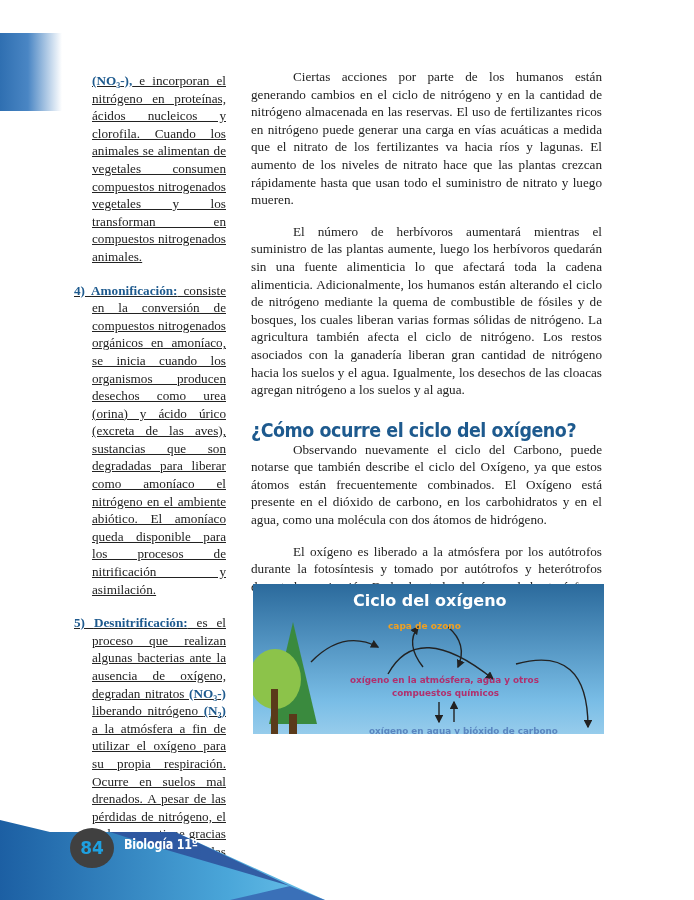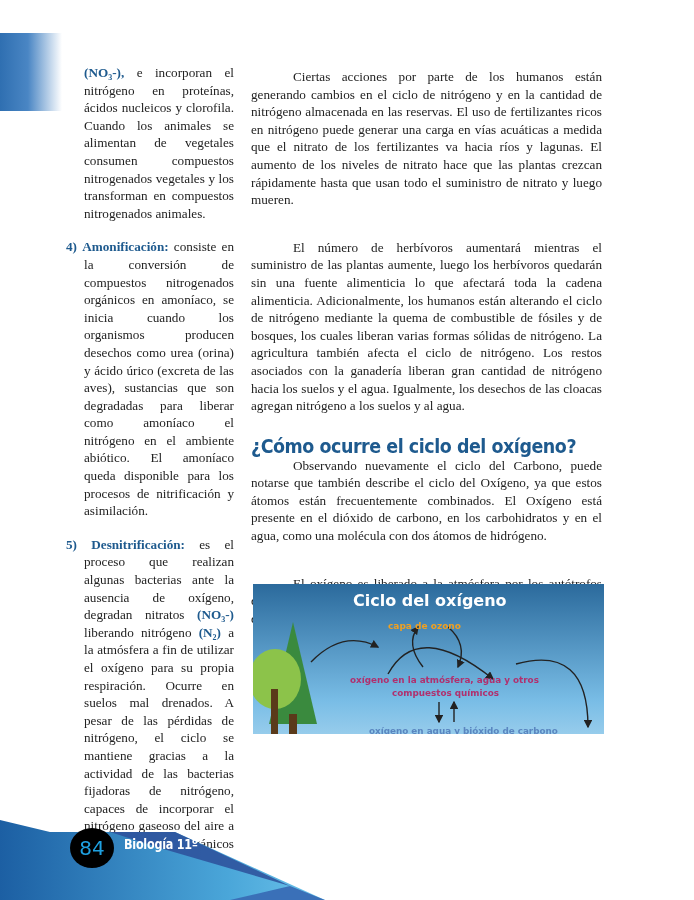--- a/index.html
+++ b/index.html
@@ -1,38 +1,38 @@
 <!DOCTYPE html>
 <html><head>
 <meta charset="utf-8">
 <style>
   html, body { margin:0; padding:0; }
   body { width:694px; height:900px; position:relative; background:#ffffff; overflow:hidden;
          font-family:"Liberation Serif", serif; color:#222; }
   .side-tab { position:absolute; left:0; top:33px; width:62px; height:78px;
               background:linear-gradient(90deg,#2f6fb1 0%,#4a86c4 45%,#ffffff 100%); }
   .col-left { position:absolute; left:62px; top:60px; width:176px; font-size:13.2px; line-height:17.6px; }
-  .col-left p { margin:4px; text-align:justify; }
+  .col-left p { margin:12px; text-align:justify;text-decoration:underline; }
   .indent-block { padding-left:18px; }
   .item { margin-top:16px; }
   .item-head { margin-left:0; text-indent:-18px; padding-left:18px; }
   .hl { color:#1e5a8e; font-weight:bold; }
   .num { font-weight:bold; color:#1e5a8e; }
   sub { font-size:8px; vertical-align:-3px; line-height:0; }
   .col-right { position:absolute; left:251px; top:68px; width:351px; font-size:13.2px; line-height:17.6px; }
   .col-right p { margin:0; text-align:justify; text-indent:42px; }
-  .col-right p.gap { margin-top:30px; }
+  .col-right p.gap { margin-top:14px; }
   .section-title { font-family:"DejaVu Sans", sans-serif; font-weight:bold; font-size:19px; color:#1e5a8e;
                    letter-spacing:-0.5px; margin:20px 0 0 0; line-height:22px; transform:scaleX(0.92); transform-origin:left; white-space:nowrap;}
   .figure { position:absolute; left:253px; top:584px; width:351px; height:150px; overflow:hidden; }
   .figure svg { display:block; }
   .fig-text { font-family:"DejaVu Sans", sans-serif; font-weight:bold; }
   .footer { position:absolute; left:0; top:818px; width:694px; height:82px; }
-  .page-num { position:absolute; left:70px; top:828px; width:44px; height:40px; border-radius:50%; background:#000000;
-              color:#1ea0e0; font-family:"DejaVu Sans", sans-serif; font-weight:normal; font-size:20px;
+  .page-num { position:absolute; left:70px; top:828px; width:44px; height:40px; border-radius:50%; background:#404040;
+              color:#1ea0e0; font-family:"DejaVu Sans", sans-serif; font-weight:bold; font-size:17px;
               display:flex; align-items:center; justify-content:center; }
   .book-title { position:absolute; left:124px; top:836px; color:#fff; font-family:"DejaVu Sans", sans-serif;
                 font-weight:bold; font-size:14px; transform:scaleX(0.8); transform-origin:left; letter-spacing:-0.3px; }
 </style>
 </head>
 <body>
 
 <div class="side-tab"></div>
 
 <div class="col-left">

